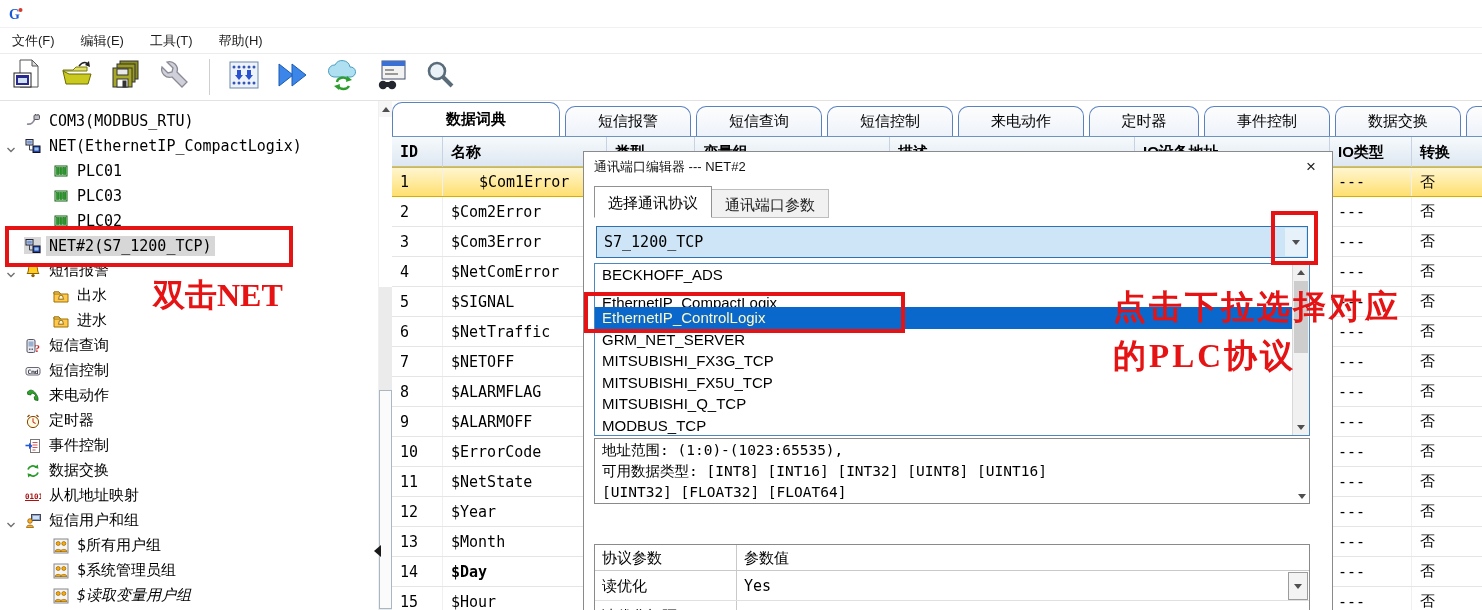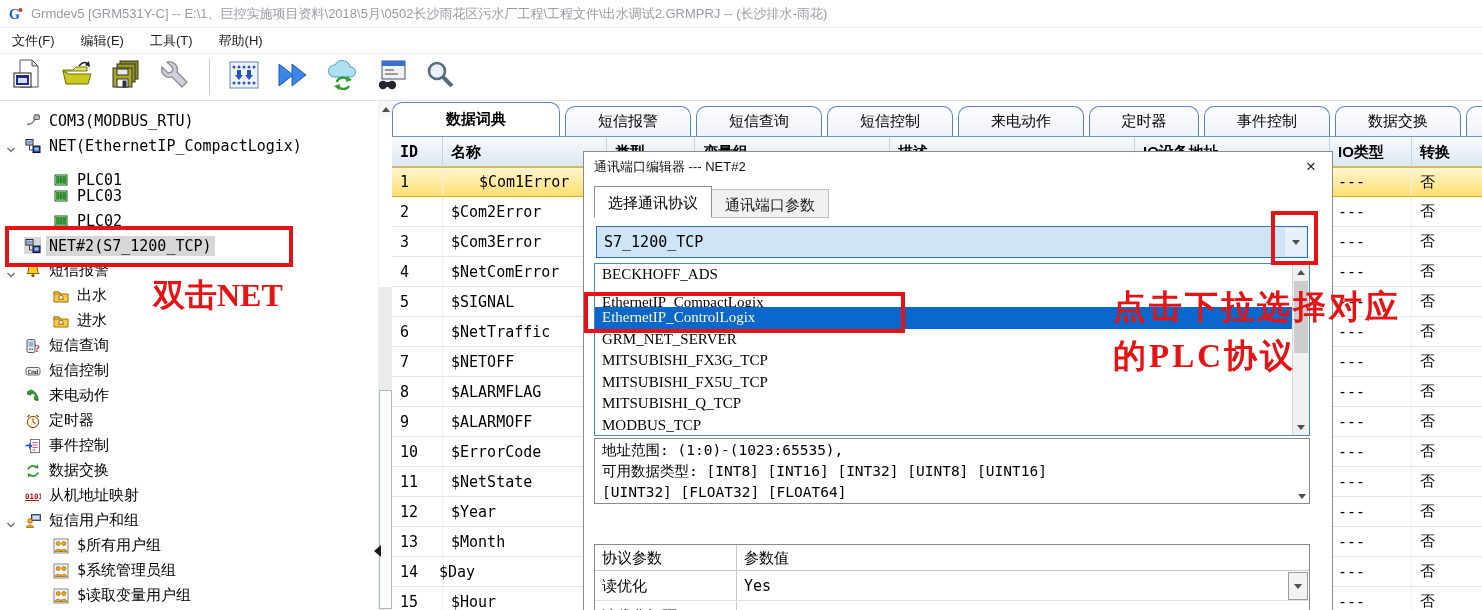--- a/index.html
+++ b/index.html
@@ -67,21 +67,21 @@
   .dtab.active{height:32px;line-height:32px;border:1px solid #919191;border-bottom:1px solid #fff;background:#fff;z-index:2}
   .dtab.inactive{height:29px;line-height:29px;border:1px solid #bdbdbd;border-left:none;background:#f1f1f1;color:#222}
   .combo{position:absolute;left:12px;top:74px;width:712px;height:32px;background:#cde5f7;
     border:1px solid #2f72b4;display:flex;align-items:center;padding-left:7px;
     font-family:"DejaVu Sans Mono",monospace;font-size:15px}
   .combo-arrow{position:absolute;right:1px;top:1px;bottom:1px;width:21px;background:#e7f1fa;
     display:flex;align-items:center;justify-content:center}
   .plist{position:absolute;left:10px;top:111px;width:716px;height:173px;background:#fff;
     border:1px solid #4a88c0;overflow:hidden}
   .pitem{position:absolute;left:0;right:17px;height:22px;line-height:21px;padding-left:7px;
-    font-family:Liberation Serif, serif;font-size:15px;white-space:nowrap;overflow:hidden;cursor:default}
+    font-family:Liberation Sans, sans-serif;font-size:15px;white-space:nowrap;overflow:hidden;cursor:default}
   .pitem.sel{background:#0a67cc;color:#fef9c3}
   .plscroll{position:absolute;right:0;top:0;bottom:0;width:17px;background:#f1f1f1;border-left:1px solid #d8d8d8}
   .pl-up,.pl-down{position:absolute;left:0;right:0;height:16px;display:flex;align-items:center;justify-content:center}
   .pl-up{top:0}.pl-down{bottom:0}
   .pl-thumb{position:absolute;left:1px;right:1px;top:17px;height:72px;background:#cdcdcd}
   .pinfo{position:absolute;left:10px;top:286px;width:716px;height:66px;border:1px solid #8a8a8a;
     padding:1px 7px;font-family:"DejaVu Sans Mono",monospace;font-size:14.5px;line-height:21px;overflow:hidden}
   .pinfo-arrow{position:absolute;right:3px;bottom:4px}
   .pparams{position:absolute;left:10px;top:392px;width:716px;height:90px;border:1px solid #8a8a8a;overflow:hidden}
   .prow{position:absolute;left:0;right:0;display:flex}
@@ -113,21 +113,20 @@
 
 <div id="screen">
 
   <div class="titlebar">
     <span class="ticon">
       <svg viewBox="0 0 16 16">
           <text x="1" y="13" font-size="14" font-weight="bold" fill="#1a5cd7" font-family="serif">G</text>
           <circle cx="12.5" cy="4" r="2" fill="#d43b2c"></circle>
         </svg>
     </span>
-    <span>Grmdev5 [GRM531Y-C]  -- E:\1、巨控实施项目资料\2018\5月\0502长沙雨花区污水厂工程\工程文件\出水调试2.GRMPRJ -- (长沙排水-雨花)</span>
   </div>
 
   <div class="menubar" id="menubar">
       <span>文件(F)</span>
       <span>编辑(E)</span>
       <span>工具(T)</span>
       <span>帮助(H)</span>
     </div>
 
   <div class="toolbar" id="toolbar">
@@ -246,21 +245,21 @@
           <svg viewBox="0 0 16 16">
             <rect x="1" y="1.5" width="7" height="5.5" fill="#cfe0ff" stroke="#223"></rect>
             <rect x="2.2" y="2.7" width="4.6" height="3" fill="#7e97c8"></rect>
             <rect x="8" y="8" width="7" height="6.5" fill="#2244aa" stroke="#112"></rect>
             <rect x="9.4" y="9.4" width="4.2" height="3.2" fill="#9ac0e8"></rect>
             <path d="M4.5 7v5h3.5" fill="none" stroke="#445"></path>
           </svg>
         </span>
         <span class="lbl">NET(EthernetIP_CompactLogix)</span>
       </div>
-      <div class="titem" style="top: 66px; left: 52px;">
+      <div class="titem" style="top: 57px; left: 52px;">
         <span class="ticon">
           <svg viewBox="0 0 16 16">
             <rect x="2" y="3" width="12" height="10" fill="#eaffea" stroke="#0f5f0f"></rect>
             <rect x="3.5" y="4.5" width="2.6" height="7" fill="#2a9a2a" stroke="#0f5f0f" stroke-width=".5"></rect>
             <rect x="6.9" y="4.5" width="2.6" height="7" fill="#2a9a2a" stroke="#0f5f0f" stroke-width=".5"></rect>
             <rect x="10.3" y="4.5" width="2.6" height="7" fill="#2a9a2a" stroke="#0f5f0f" stroke-width=".5"></rect>
           </svg>
         </span>
         <span class="lbl">PLC01</span>
       </div>
@@ -431,21 +430,21 @@
           <svg viewBox="0 0 16 16">
             <rect x="1" y="1" width="14" height="14" fill="#f5f5f5" stroke="#888"></rect>
             <circle cx="5.2" cy="5.5" r="2" fill="#ffaa00" stroke="#7a5200" stroke-width=".6"></circle>
             <circle cx="10.8" cy="5.5" r="2" fill="#ffaa00" stroke="#7a5200" stroke-width=".6"></circle>
             <path d="M2 13.5c0-2.8 6.4-2.8 6.4 0z" fill="#ffaa00" stroke="#7a5200" stroke-width=".6"></path>
             <path d="M7.6 13.5c0-2.8 6.4-2.8 6.4 0z" fill="#ffaa00" stroke="#7a5200" stroke-width=".6"></path>
           </svg>
         </span>
         <span class="lbl">$系统管理员组</span>
       </div>
-      <div class="titem" style="top: 482px; left: 52px;">
+      <div class="titem" style="top: 482px; left: 52px; font-style: italic;">
         <span class="ticon">
           <svg viewBox="0 0 16 16">
             <rect x="1" y="1" width="14" height="14" fill="#f5f5f5" stroke="#888"></rect>
             <circle cx="5.2" cy="5.5" r="2" fill="#ffaa00" stroke="#7a5200" stroke-width=".6"></circle>
             <circle cx="10.8" cy="5.5" r="2" fill="#ffaa00" stroke="#7a5200" stroke-width=".6"></circle>
             <path d="M2 13.5c0-2.8 6.4-2.8 6.4 0z" fill="#ffaa00" stroke="#7a5200" stroke-width=".6"></path>
             <path d="M7.6 13.5c0-2.8 6.4-2.8 6.4 0z" fill="#ffaa00" stroke="#7a5200" stroke-width=".6"></path>
           </svg>
         </span>
         <span class="lbl">$读取变量用户组</span>
@@ -628,21 +627,21 @@
           <div class="gcell" style="left: 51px; width: 164px;">$Month</div>
           <div class="gcell" style="left: 215px; width: 88px;"></div>
           <div class="gcell" style="left: 303px; width: 195px;"></div>
           <div class="gcell" style="left: 498px; width: 245px;"></div>
           <div class="gcell" style="left: 743px; width: 195px;"></div>
           <div class="gcell" style="left: 938px; width: 82px;">---</div>
           <div class="gcell cjk" style="left: 1020px; width: 110px;">否</div>
         </div>
         <div class="grow" style="top: 420px;">
           <div class="gcell" style="left: 0px; width: 51px;">14</div>
-          <div class="gcell" style="left: 39px; width: 164px;">$Day</div>
+          <div class="gcell" style="left: 51px; width: 164px; font-weight: bold;">$Day</div>
           <div class="gcell" style="left: 215px; width: 88px;"></div>
           <div class="gcell" style="left: 303px; width: 195px;"></div>
           <div class="gcell" style="left: 498px; width: 245px;"></div>
           <div class="gcell" style="left: 743px; width: 195px;"></div>
           <div class="gcell" style="left: 938px; width: 82px;">---</div>
           <div class="gcell cjk" style="left: 1020px; width: 110px;">否</div>
         </div>
         <div class="grow" style="top: 450px;">
           <div class="gcell" style="left: 0px; width: 51px;">15</div>
           <div class="gcell" style="left: 51px; width: 164px;">$Hour</div>

